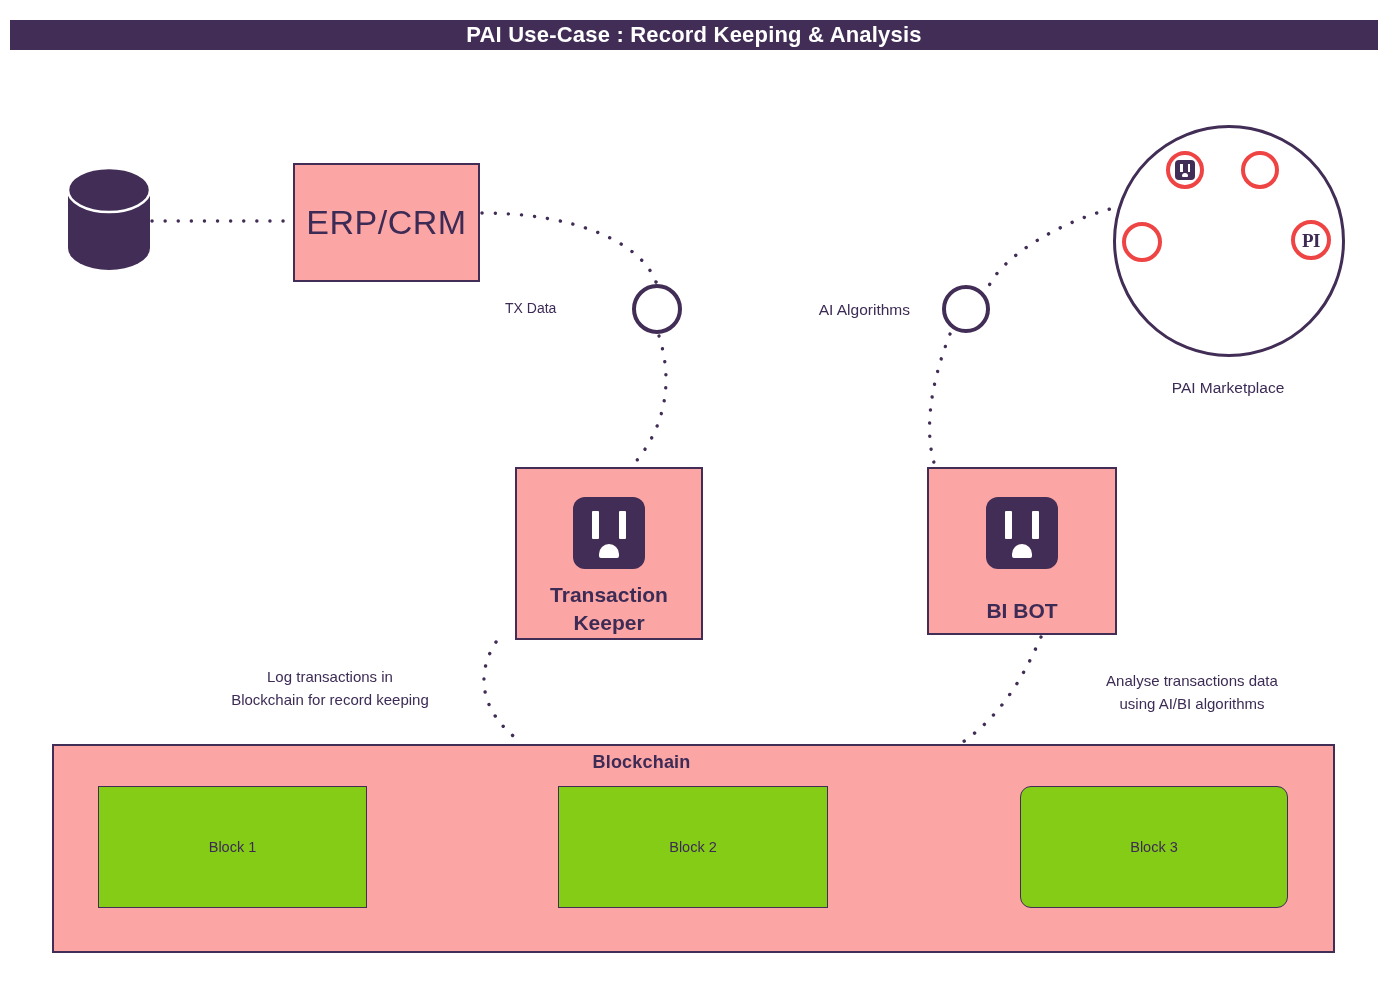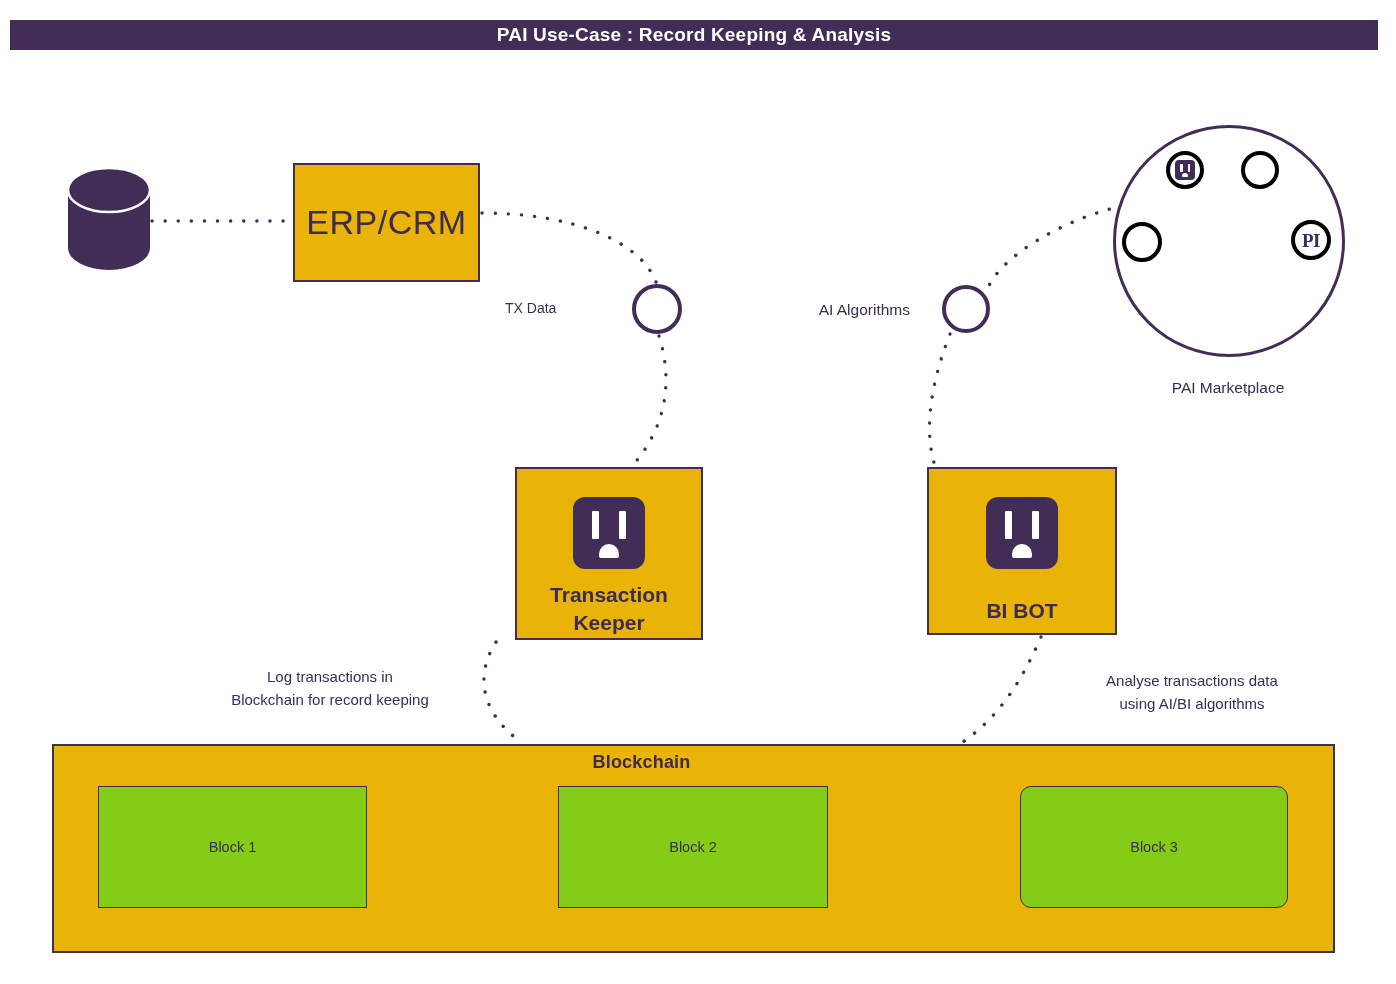--- a/index.html
+++ b/index.html
@@ -8,28 +8,28 @@
     font-family:"Liberation Sans","DejaVu Sans",sans-serif;
     color:#3c2b55;
   }
   #stage{position:absolute;left:0;top:0;width:1396px;height:984px;}
 
   
   .title-bar{
     position:absolute;left:10px;top:20px;width:1368px;height:30px;
     background:#412d55;color:#ffffff;
     display:flex;align-items:center;justify-content:center;
-    font-size:19px;font-weight:bold;letter-spacing:.2px;
+    font-size:22px;font-weight:bold;letter-spacing:.2px;
   }
 
   
   svg.layer{position:absolute;left:0;top:0;width:1396px;height:984px;overflow:visible;}
 
   
-  .box{position:absolute;border:2.5px solid #412d55;background:#eab308;box-sizing:border-box;}
+  .box{position:absolute;border:2.5px solid #412d55;background:#fca5a5;box-sizing:border-box;}
   .box-thin{position:absolute;border:1.5px solid #412d55;background:#84cc16;box-sizing:border-box;}
 
   .erp-box{left:293px;top:163px;width:187px;height:119px;
     display:flex;align-items:center;justify-content:center;
     font-size:34px;letter-spacing:.5px;}
 
   .node-box{width:188px;height:173px;}
   .tk-box{left:515px;top:467px;}
   .bi-box{left:927px;top:467px;width:190px;height:168px;}
 
@@ -60,21 +60,21 @@
   .lbl{position:absolute;font-size:15px;line-height:1.5;text-align:center;font-weight:500;}
   .lbl-tx{left:505px;top:298px;width:120px;text-align:left;font-size:14px;}
   .lbl-ai{left:760px;top:298px;width:150px;text-align:right;font-size:15.5px;}
   .lbl-market{left:1120px;top:376px;width:216px;font-size:15.5px;}
   .lbl-log{left:180px;top:642px;width:300px;margin-top:24px;}
   .lbl-analyse{left:1042px;top:670px;width:300px;}
 
   
   .mk-circle{position:absolute;left:1113px;top:125px;width:232px;height:232px;
     border:3.5px solid #412d55;border-radius:50%;background:#fff;box-sizing:border-box;}
-  .mk-icon{position:absolute;border:4px solid #000000;border-radius:50%;background:#fff;
+  .mk-icon{position:absolute;border:4px solid #ef4444;border-radius:50%;background:#fff;
     box-sizing:border-box;display:flex;align-items:center;justify-content:center;}
   .mk-i-outlet{left:1166px;top:151px;width:38px;height:38px;}
   .mk-i-dna{left:1241px;top:151px;width:38px;height:38px;}
   .mk-i-docker{left:1122px;top:222px;width:40px;height:40px;}
   .mk-i-pi{left:1291px;top:220px;width:40px;height:40px;}
   .mk-i-pi span{font-family:"Liberation Serif","DejaVu Serif",serif;font-size:19px;
     font-weight:bold;line-height:1;letter-spacing:-.5px;}
 
   .outlet-mini{width:20px;height:20px;border-radius:4px;background:#412d55;position:relative;}
   .outlet-mini i{position:absolute;background:#fff;}

